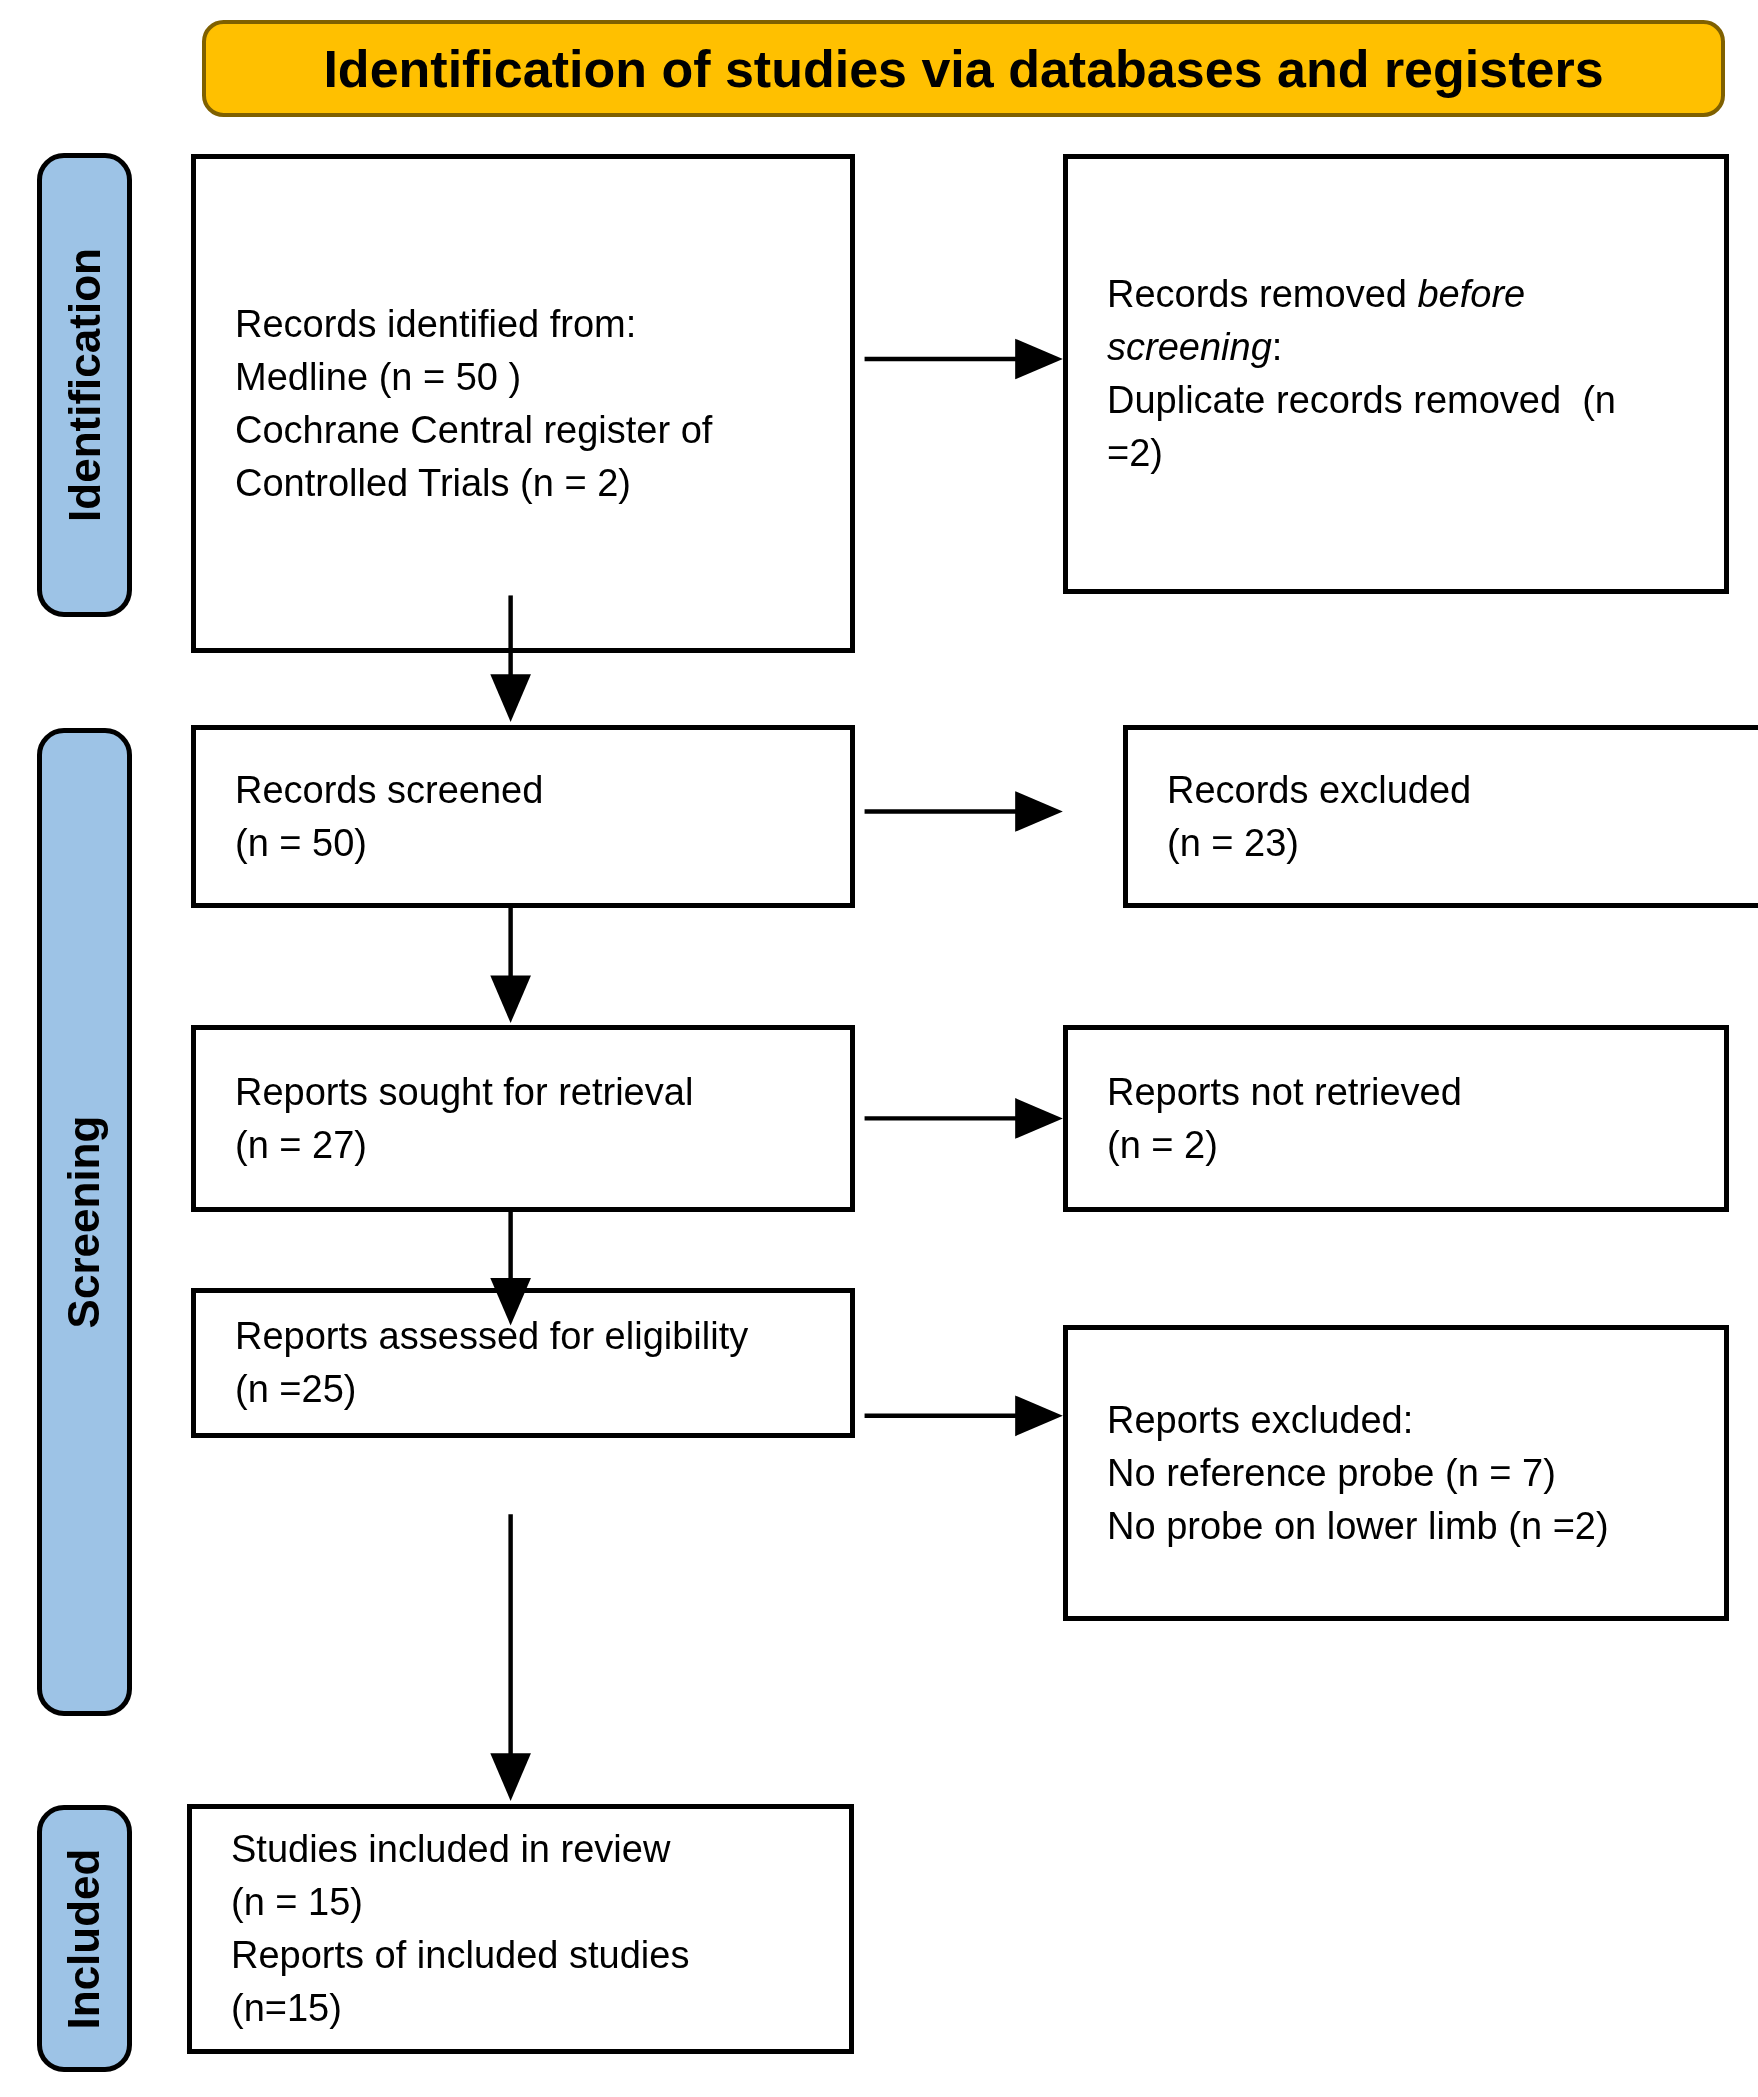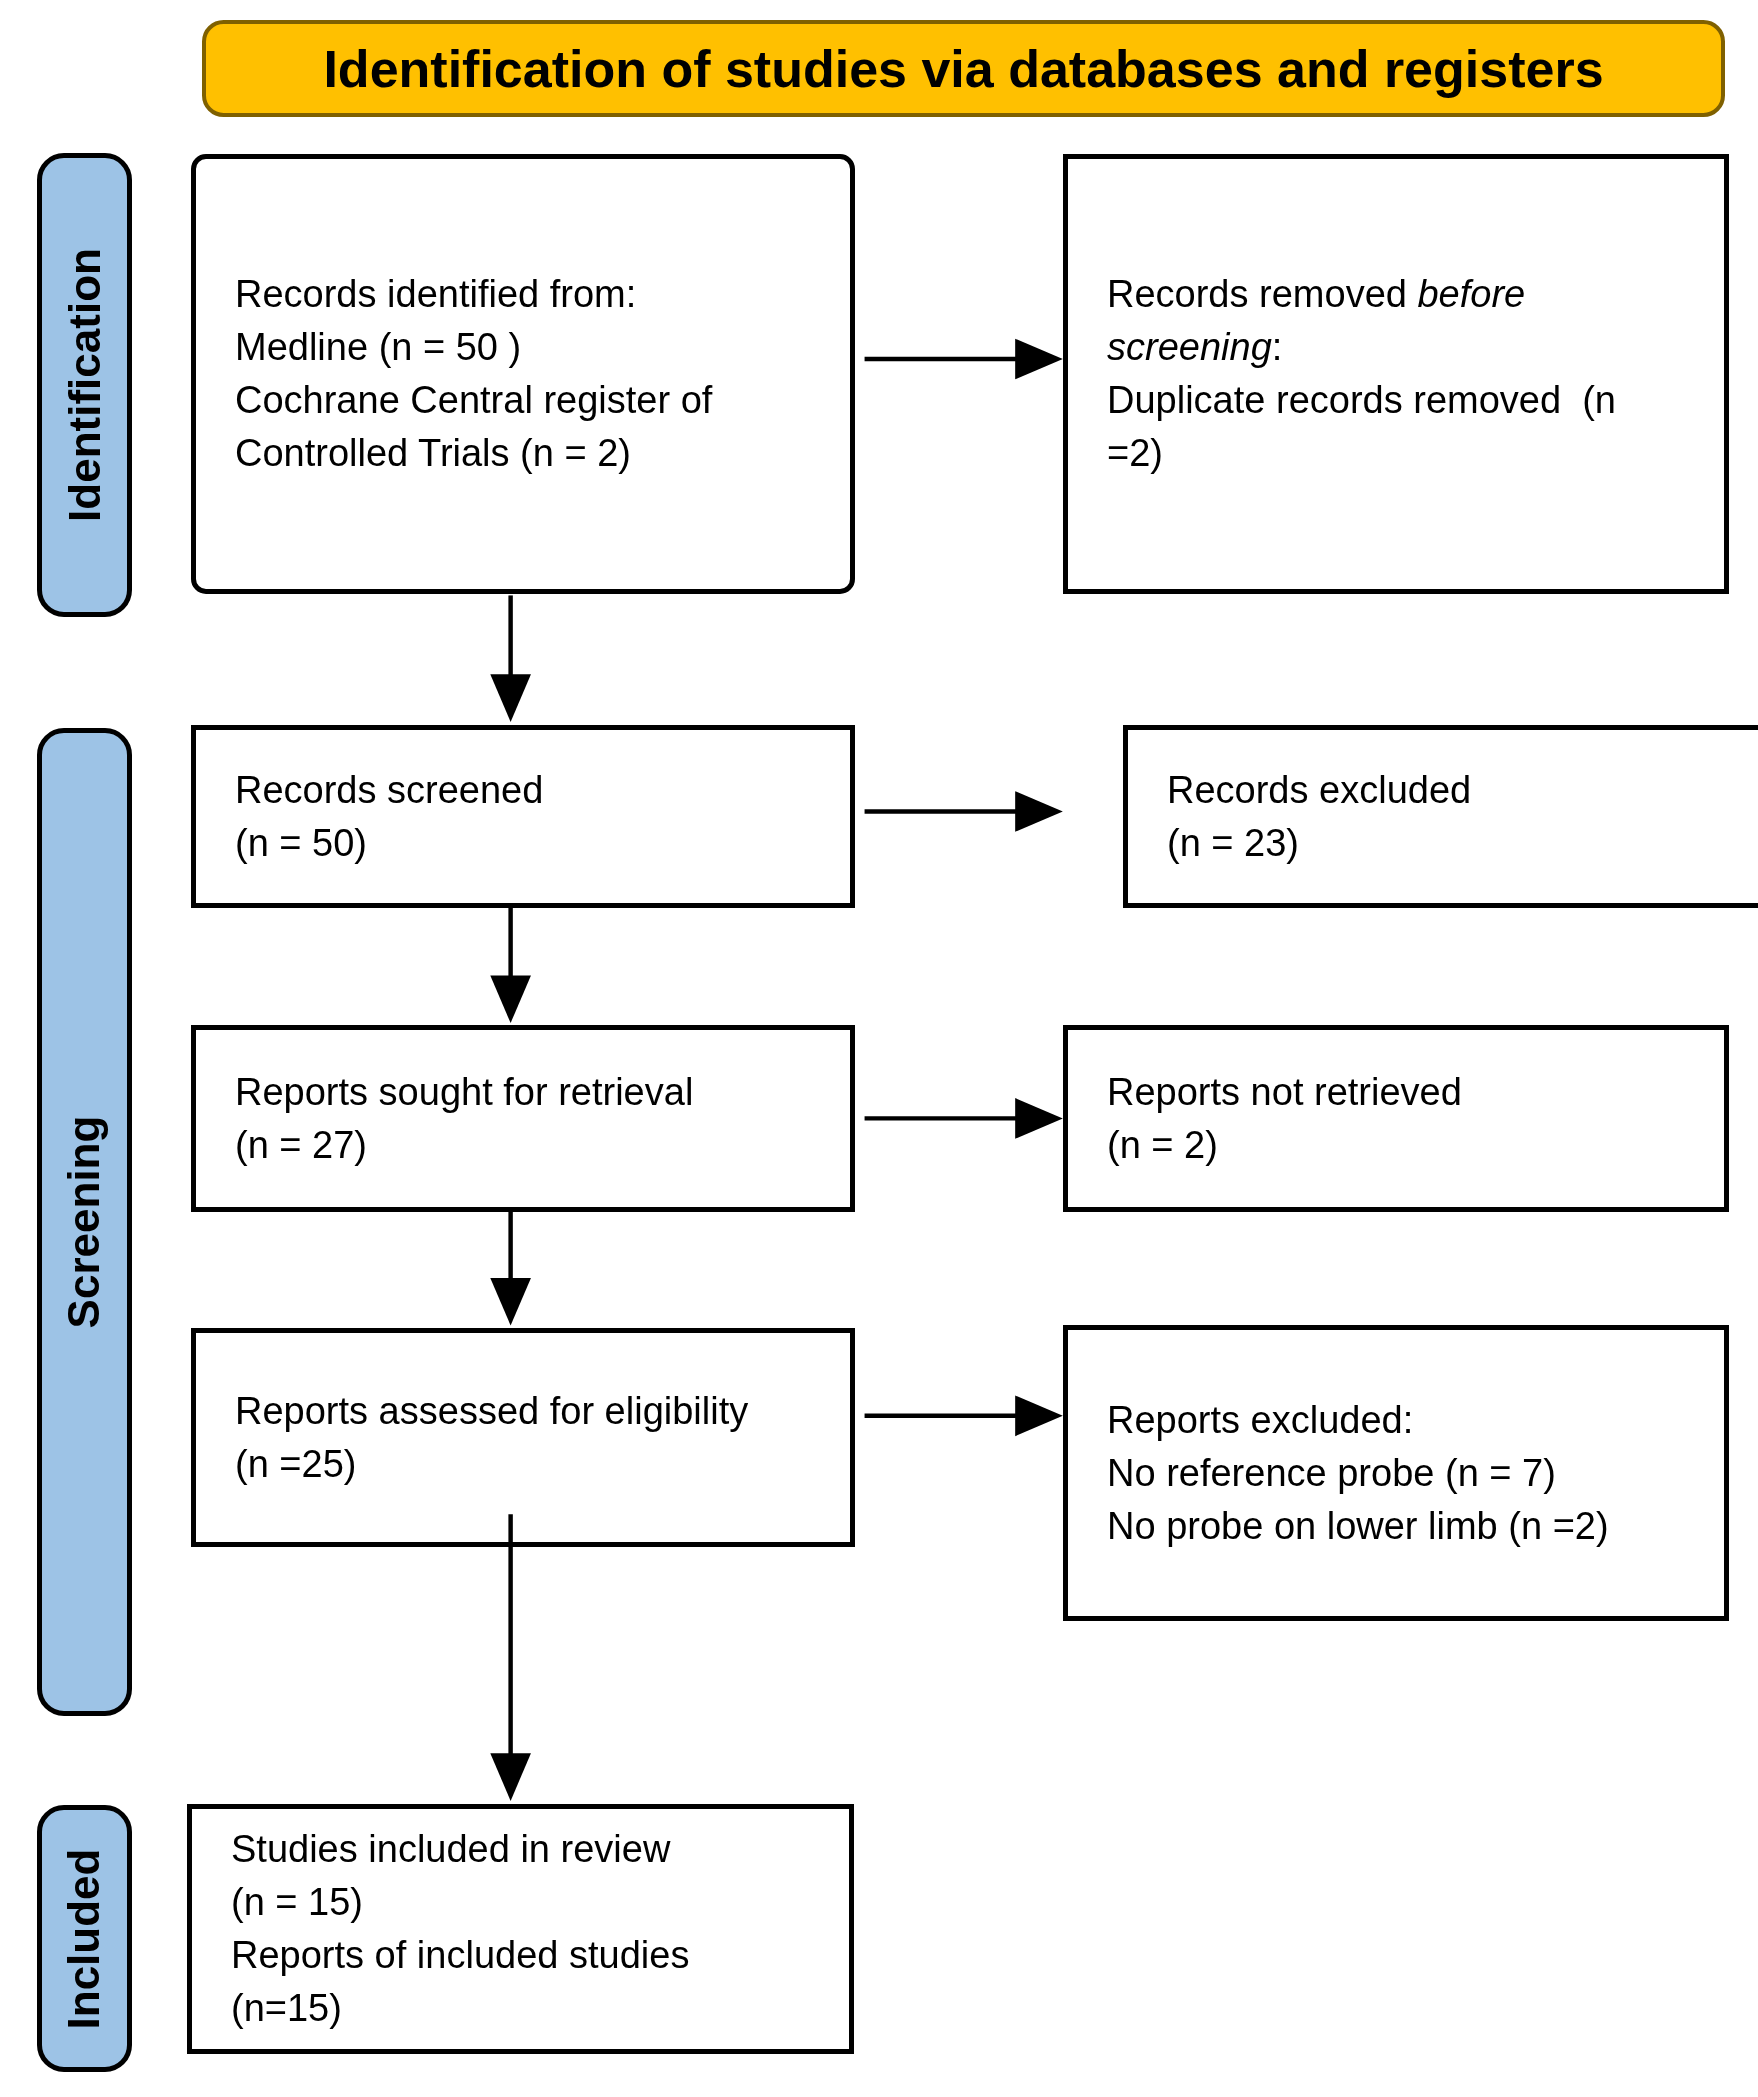--- a/index.html
+++ b/index.html
@@ -52,27 +52,27 @@
     background: #ffffff;
     border: 5.7px solid #000;
     box-sizing: border-box;
     display: flex; flex-direction: column; justify-content: center;
     padding-left: 39px; padding-right: 23px;
     font-size: 38px; line-height: 53px;
   }
   .bx .line { white-space: pre-wrap; }
   .it { font-style: italic; }
 
-  #box-records-identified   { left: 191px;  top: 154px;  width: 664px; height: 440px; border-radius: 15px; }
+  #box-records-identified   { left: 191px;  top: 154px;  width: 664px; height: 499px; }
   #box-records-removed      { left: 1063px; top: 154px;  width: 666px; height: 440px; }
   #box-records-screened     { left: 191px;  top: 725px; width: 664px; height: 183px; }
   #box-records-excluded     { left: 1123px; top: 725px; width: 666px; height: 183px; }
   #box-reports-sought       { left: 191px;  top: 1025px; width: 664px; height: 187px; }
   #box-reports-not-retrieved{ left: 1063px; top: 1025px; width: 666px; height: 187px; }
-  #box-reports-assessed     { left: 191px;  top: 1328px; width: 664px; height: 219px; }
+  #box-reports-assessed     { left: 191px;  top: 1288px; width: 664px; height: 150px; }
   #box-reports-excluded     { left: 1063px; top: 1325px; width: 666px; height: 296px; }
   #box-studies-included     { left: 187px;  top: 1804px; width: 667px; height: 250px; }
 
   svg.arrows { position: absolute; left: 0; top: 0; }
 </style>
 </head>
 <body>
 
 <div id="canvas">
 

